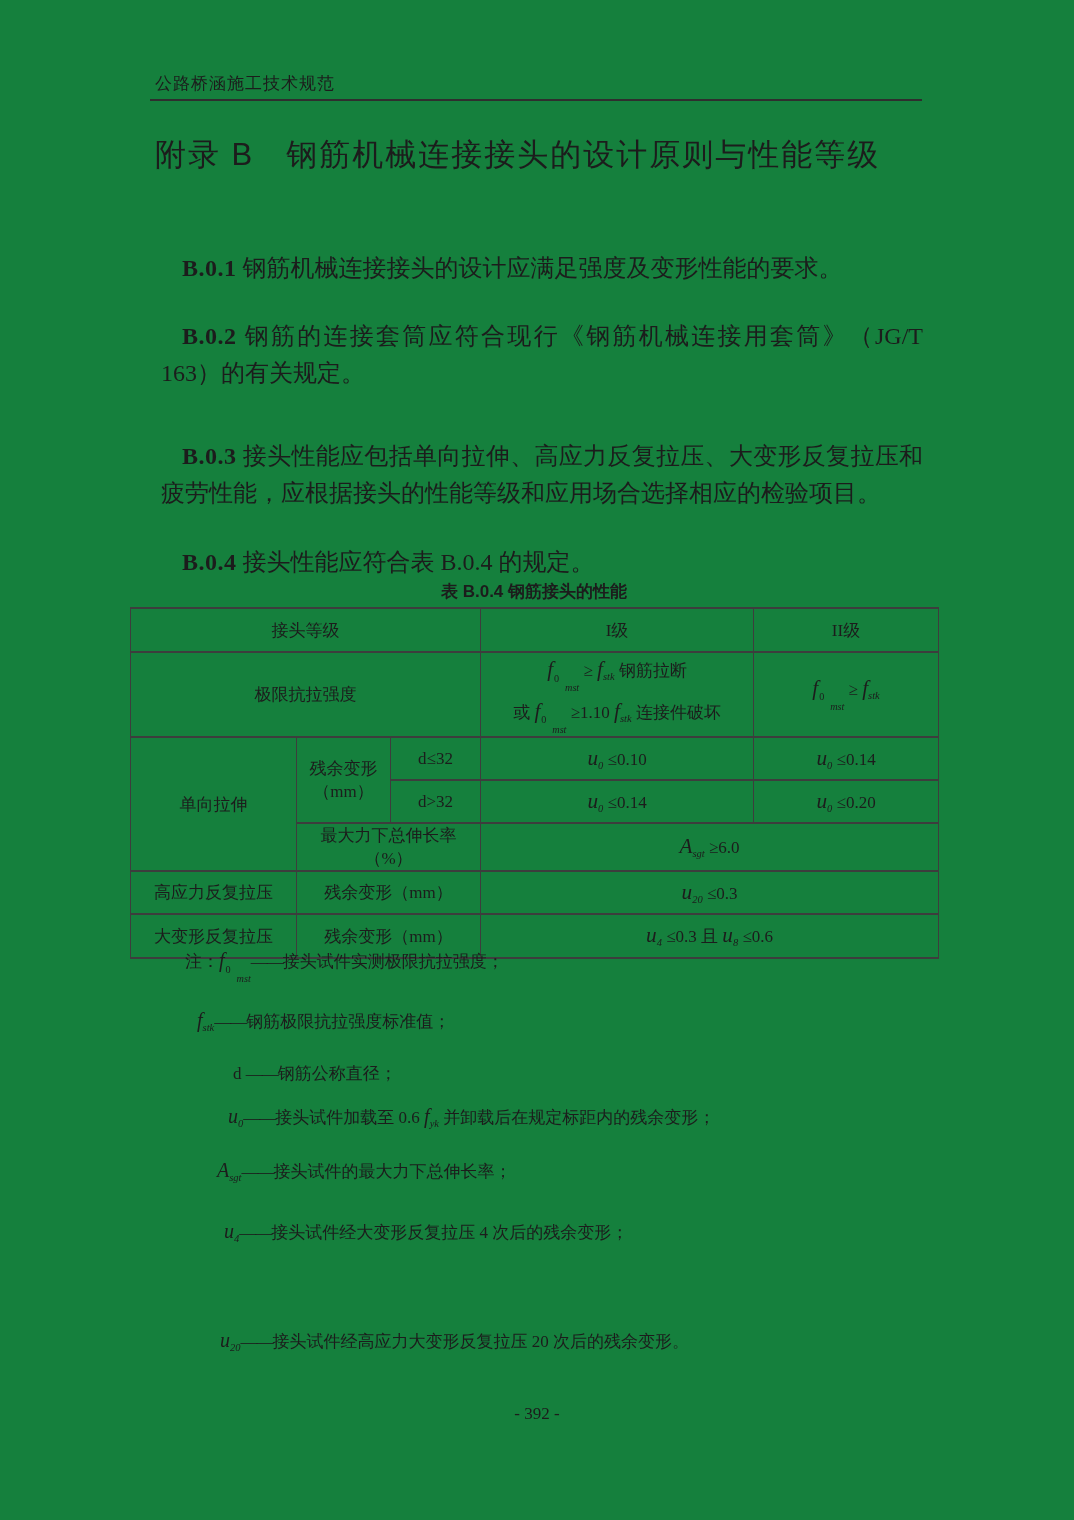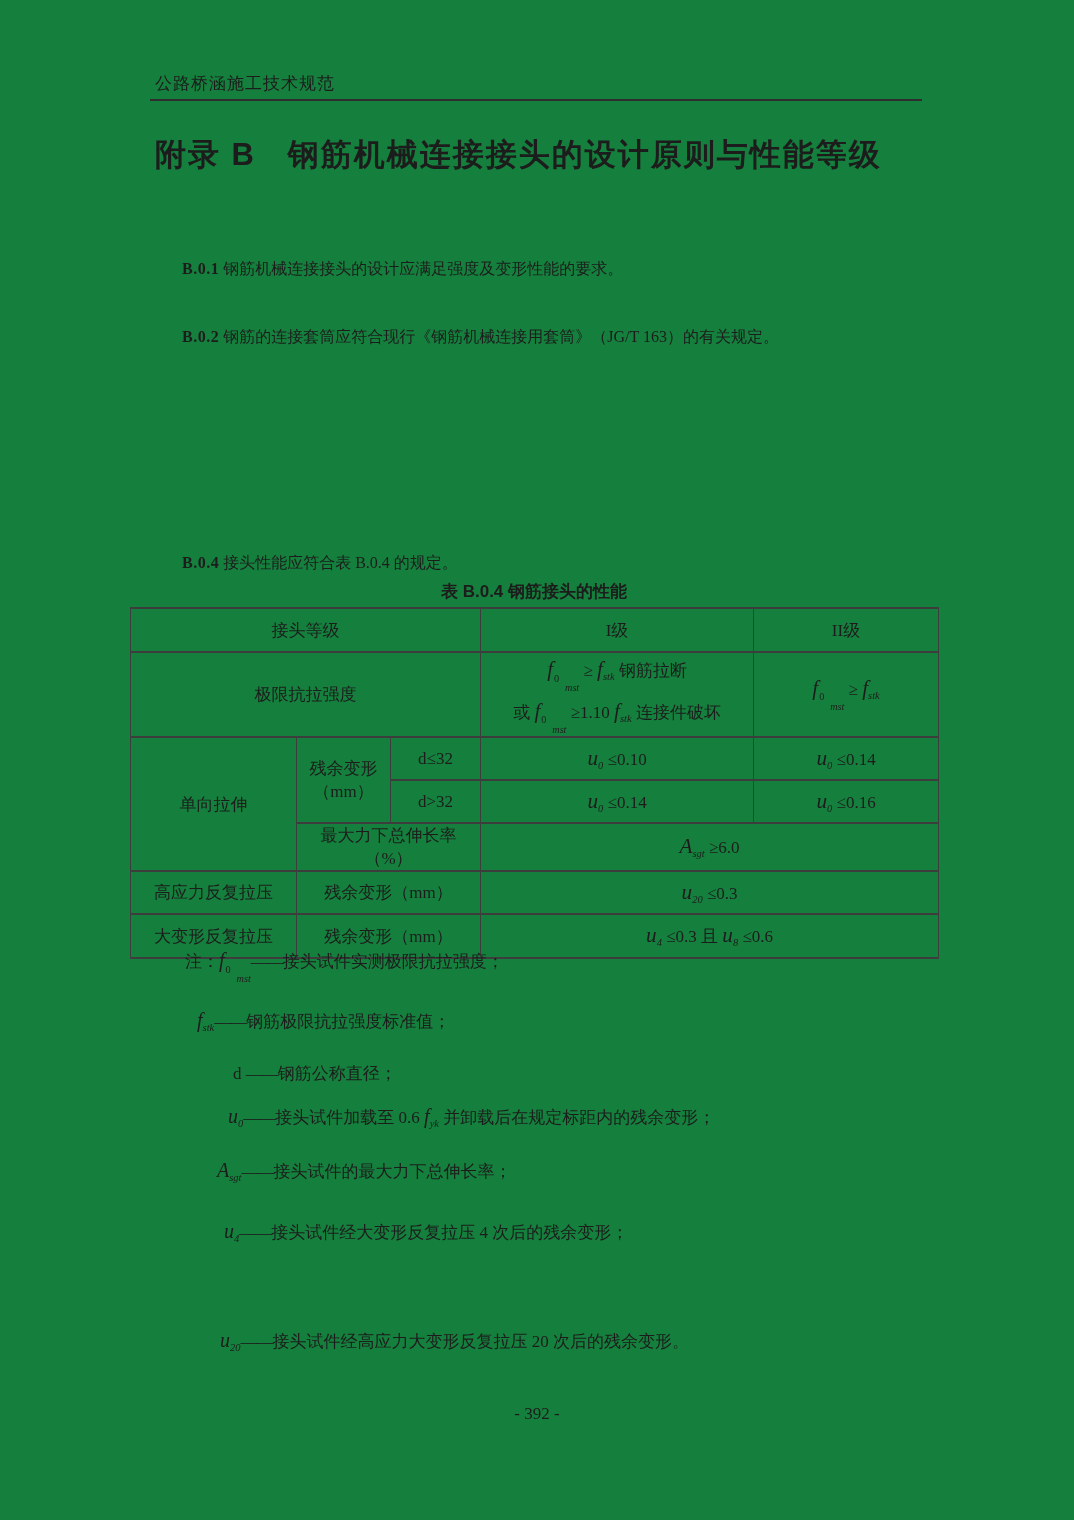--- a/index.html
+++ b/index.html
@@ -4,24 +4,24 @@
 <style>
   html,body{margin:0;padding:0;background:#ffffff;}
   body{width:1074px;height:1520px;position:relative;overflow:hidden;
        font-family:"Liberation Serif","DejaVu Serif",serif;color:#1c1c1c;}
   .page{position:absolute;inset:0;background:#15803d;}
 
   .running-header{position:absolute;left:155px;top:72px;font-size:17px;letter-spacing:1px;}
   .header-rule{position:absolute;left:150px;top:99px;width:772px;height:0;
                border-top:2px solid #2e2e2e;}
 
-  .doc-title{position:absolute;left:155px;top:134px;margin:0;font-size:31px;font-weight:bold;
+  .doc-title{position:absolute;left:155px;top:134px;margin:0;font-size:31px;font-weight:normal;
              font-family:"Liberation Sans","DejaVu Sans",sans-serif;letter-spacing:2px;white-space:pre;}
 
-  .para{position:absolute;left:161px;width:762px;font-size:16px;line-height:37px;
+  .para{position:absolute;left:161px;width:762px;font-size:24px;line-height:37px;
         text-align:justify;text-indent:21px;}
   .para b{letter-spacing:0.5px;}
 
   .table-caption{position:absolute;left:130px;top:580px;width:808px;text-align:center;
                  font-size:17px;font-weight:bold;
                  font-family:"Liberation Sans","DejaVu Sans",sans-serif;}
 
   table.spec{position:absolute;left:130px;top:607px;width:808px;border-collapse:collapse;
              table-layout:fixed;}
   table.spec td{border:1px solid #3d3d3d;border-top-width:2px;border-bottom-width:2px;
@@ -58,20 +58,24 @@
   <div class="para" style="top:250px">
     <b>B.0.1</b>
     <span>钢筋机械连接接头的设计应满足强度及变形性能的要求。</span>
   </div>
 
   <div class="para" style="top:318px">
     <b>B.0.2</b>
     <span>钢筋的连接套筒应符合现行《钢筋机械连接用套筒》（JG/T 163）的有关规定。</span>
   </div>
 
+  <div class="para" style="top:438px">
+    <b>B.0.3</b>
+    <span>接头性能应包括单向拉伸、高应力反复拉压、大变形反复拉压和疲劳性能，应根据接头的性能等级和应用场合选择相应的检验项目。</span>
+  </div>
 
   <div class="para" style="top:544px">
     <b>B.0.4</b>
     <span>接头性能应符合表 B.0.4 的规定。</span>
   </div>
 
   <div class="table-caption">表 B.0.4 钢筋接头的性能</div>
 
   <table class="spec">
     <colgroup>
@@ -110,21 +114,21 @@
         <div>残余变形</div>
         <div>（mm）</div>
       </td>
       <td>d≤32</td>
       <td><i class="var">u</i><sub class="sub">0</sub><span> ≤0.10</span></td>
       <td><i class="var">u</i><sub class="sub">0</sub><span> ≤0.14</span></td>
     </tr>
     <tr class="r4">
       <td>d&gt;32</td>
       <td><i class="var">u</i><sub class="sub">0</sub><span> ≤0.14</span></td>
-      <td><i class="var">u</i><sub class="sub">0</sub><span> ≤0.16</span></td>
+      <td><i class="var">u</i><sub class="sub">0</sub><span> ≤0.20</span></td>
     </tr>
     <tr class="r5">
       <td colspan="2">最大力下总伸长率（%）</td>
       <td colspan="2"><i class="var">A</i><sub class="sub">sgt</sub><span> ≥6.0</span></td>
     </tr>
     <tr class="r6">
       <td>高应力反复拉压</td>
       <td colspan="2">残余变形（mm）</td>
       <td colspan="2"><i class="var">u</i><sub class="sub">20</sub><span> ≤0.3</span></td>
     </tr>

